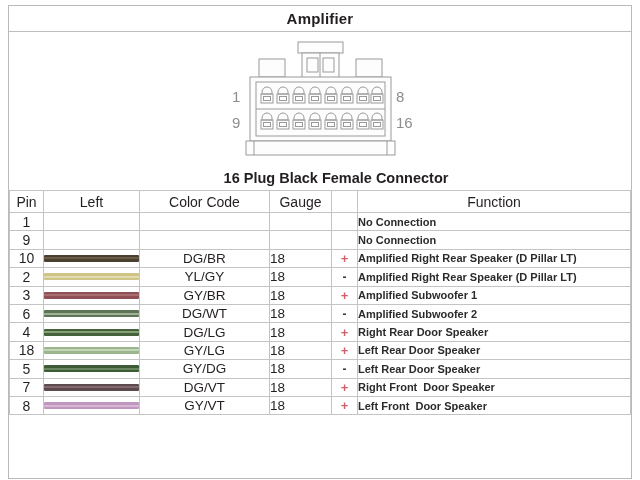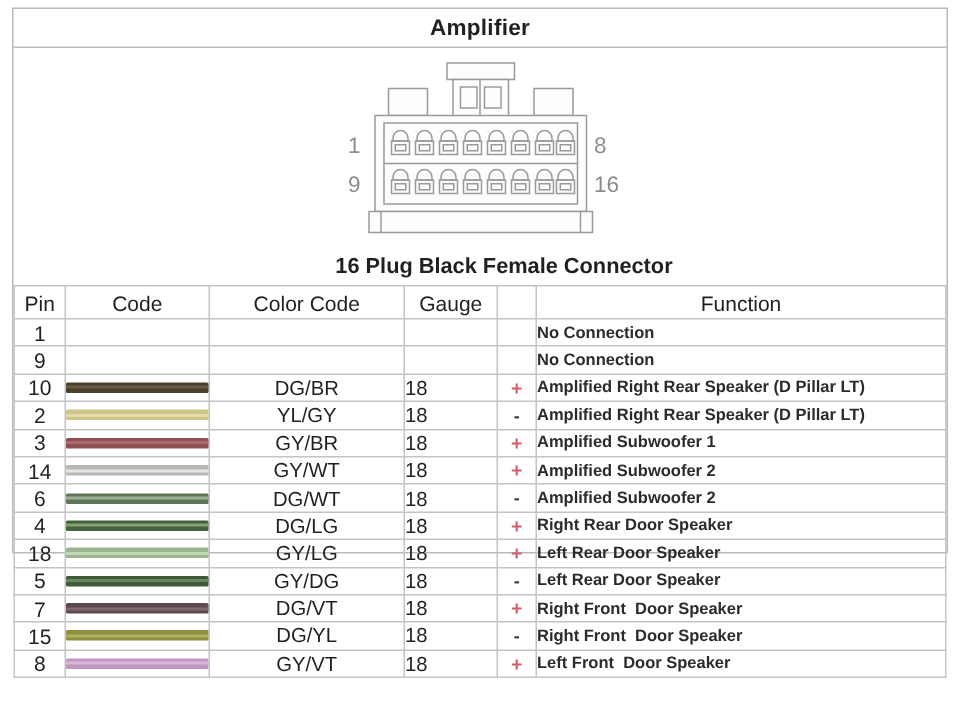--- a/index.html
+++ b/index.html
@@ -15,21 +15,21 @@
     color: #231f20;
     overflow: hidden;
   }
 
   
   #sheet {
     position: absolute;
     left: 8px;
     top: 5px;
     width: 624px;
-    height: 364px;
+    height: 474px;
     border: 1px solid #b9b9b9;
     box-sizing: border-box;
     background: #ffffff;
   }
 
   
   .title-band {
     height: 26px;
     border-bottom: 1px solid #bdbdbd;
     display: flex;
@@ -273,21 +273,21 @@
       <col class="c-pin">
         <col class="c-color">
         <col class="c-code">
       <col class="c-gauge">
         <col class="c-pol">
         <col class="c-func">
     </colgroup>
     <thead>
       <tr>
         <th>Pin</th>
-        <th>Code</th>
+        <th>Left</th>
         <th>Color Code</th>
         <th>Gauge</th>
         <th class="h-pol"></th>
         <th class="h-func h-func-cell">Function</th>
       </tr>
     </thead>
     <tbody id="pin-body">
         <tr>
           <td class="pin-no">1</td>
           <td class="swatch-cell"></td>
@@ -334,32 +334,20 @@
             <div class="wire" style="background: rgb(142, 79, 85);">
               <div class="stripe" style="background: rgb(168, 107, 112);"></div>
             </div>
           </td>
           <td class="code">GY/BR</td>
           <td class="gauge">18</td>
           <td class="pol plus">+</td>
           <td class="func">Amplified Subwoofer 1</td>
         </tr>
         <tr>
-          <td class="pin-no">14</td>
-          <td class="swatch-cell">
-            <div class="wire" style="background: rgb(184, 184, 180);">
-              <div class="stripe" style="background: rgb(230, 230, 226);"></div>
-            </div>
-          </td>
-          <td class="code">GY/WT</td>
-          <td class="gauge">18</td>
-          <td class="pol plus">+</td>
-          <td class="func">Amplified Subwoofer 2</td>
-        </tr>
-        <tr>
           <td class="pin-no">6</td>
           <td class="swatch-cell">
             <div class="wire" style="background: rgb(93, 116, 86);">
               <div class="stripe" style="background: rgb(159, 178, 149);"></div>
             </div>
           </td>
           <td class="code">DG/WT</td>
           <td class="gauge">18</td>
           <td class="pol minus">-</td>
           <td class="func">Amplified Subwoofer 2</td>
@@ -406,32 +394,20 @@
             <div class="wire" style="background: rgb(93, 74, 78);">
               <div class="stripe" style="background: rgb(131, 106, 111);"></div>
             </div>
           </td>
           <td class="code">DG/VT</td>
           <td class="gauge">18</td>
           <td class="pol plus">+</td>
           <td class="func">Right Front  Door Speaker</td>
         </tr>
         <tr>
-          <td class="pin-no">15</td>
-          <td class="swatch-cell">
-            <div class="wire" style="background: rgb(142, 144, 64);">
-              <div class="stripe" style="background: rgb(174, 177, 92);"></div>
-            </div>
-          </td>
-          <td class="code">DG/YL</td>
-          <td class="gauge">18</td>
-          <td class="pol minus">-</td>
-          <td class="func">Right Front  Door Speaker</td>
-        </tr>
-        <tr>
           <td class="pin-no">8</td>
           <td class="swatch-cell">
             <div class="wire" style="background: rgb(191, 150, 189);">
               <div class="stripe" style="background: rgb(216, 182, 214);"></div>
             </div>
           </td>
           <td class="code">GY/VT</td>
           <td class="gauge">18</td>
           <td class="pol plus">+</td>
           <td class="func">Left Front  Door Speaker</td>

